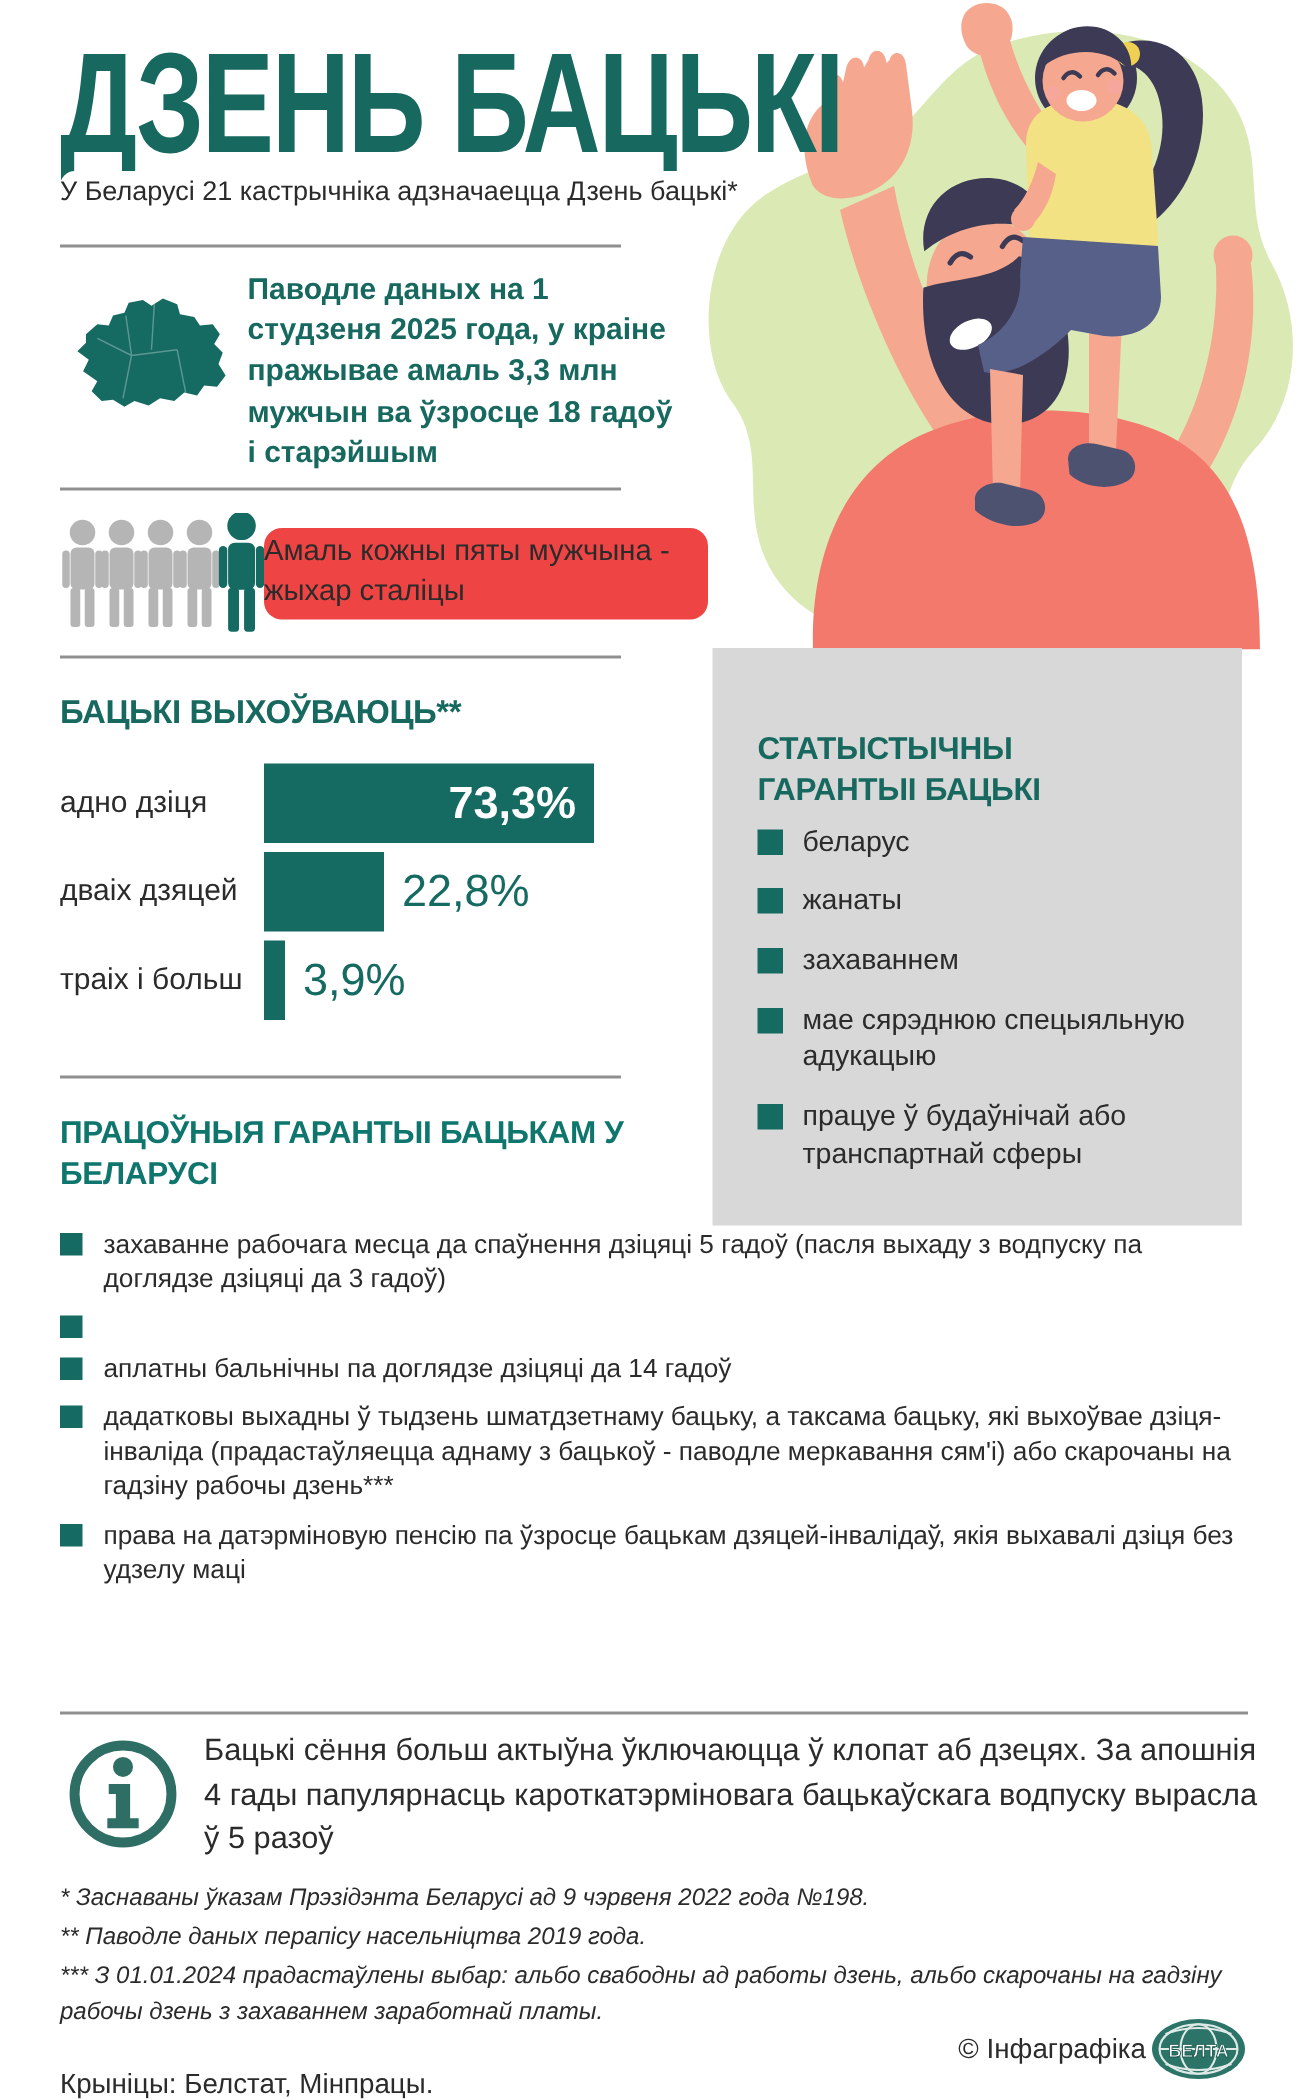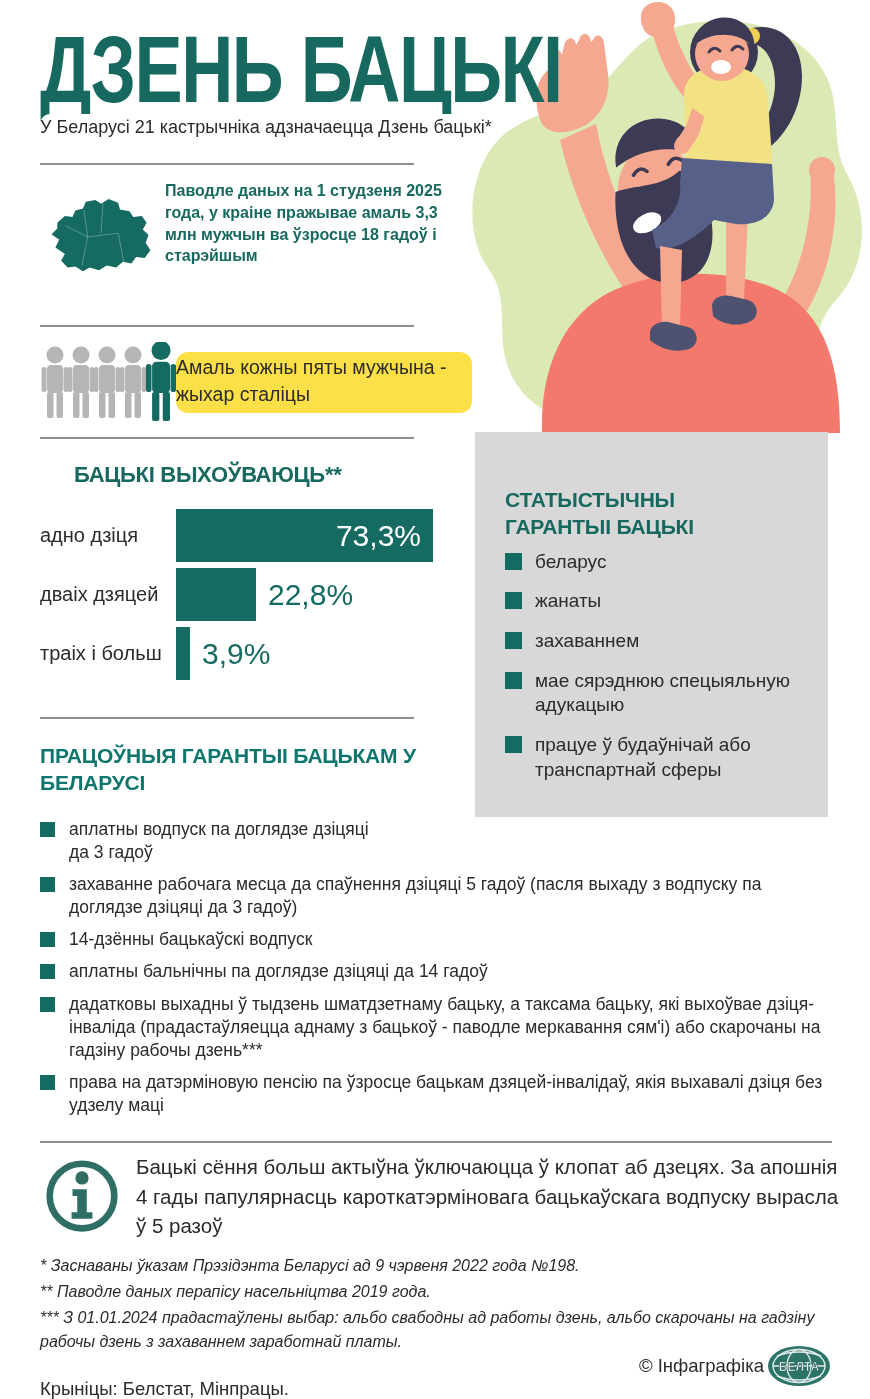--- a/index.html
+++ b/index.html
@@ -5,27 +5,27 @@
   html,body{margin:0;padding:0;background:#fff;}
   #page{position:relative;width:870px;height:1399px;background:#fff;overflow:hidden;
         font-family:"Liberation Sans","DejaVu Sans",sans-serif;color:#2b2b2b;}
   .abs{position:absolute;}
   .rule{position:absolute;height:2px;background:#8f8f8f;}
   
   #title{left:40px;top:22px;font-size:95px;font-weight:800;color:#17695f;line-height:1;
          transform:scaleX(.76);transform-origin:left top;white-space:nowrap;letter-spacing:-2px;}
   #subtitle{left:40px;top:114px;font-size:18px;background:#fff;border-radius:10px;padding:3px 8px 3px 0;}
   
-  #pop-text{left:163px;top:176px;width:292px;font-size:16px;font-weight:bold;color:#17695f;
+  #pop-text{left:163px;top:176px;width:292px;font-size:20px;font-weight:bold;color:#17695f;
             line-height:1.36;background:#fff;border-radius:14px;padding:4px 6px 6px 2px;}
   
-  #cap-text{left:176px;top:352px;width:290px;font-size:19.5px;line-height:1.4;background:#fde047;
+  #cap-text{left:176px;top:352px;width:290px;font-size:19.5px;line-height:1.4;background:#ef4444;
             border-radius:12px;padding:2px 6px 4px 0;}
   
-  #chart-title{left:40px;top:462px;font-size:22px;font-weight:bold;color:#17695f;letter-spacing:-.3px;margin-left:34px;}
+  #chart-title{left:40px;top:462px;font-size:22px;font-weight:bold;color:#17695f;letter-spacing:-.3px;}
   #chart{left:40px;top:509px;width:480px;}
   .bar-row{display:flex;align-items:center;height:53px;margin-bottom:6px;}
   .bar-label{width:136px;font-size:20px;color:#2b2b2b;flex:none;}
   .bar{height:53px;background:#156a62;flex:none;display:flex;align-items:center;justify-content:flex-end;}
   .pct-in{color:#fff;font-size:30px;padding-right:12px;white-space:nowrap;}
   .pct-out{color:#156a62;font-size:30px;margin-left:12px;white-space:nowrap;}
   
   #guar-title{left:40px;top:742px;width:390px;font-size:21px;font-weight:bold;color:#0f766e;line-height:1.3;letter-spacing:-.2px;}
   #guar-list{left:40px;top:818px;width:794px;display:flex;flex-direction:column;gap:9px;}
   .g-item{display:flex;align-items:flex-start;}
@@ -167,21 +167,21 @@
     </g>
   </svg>
   <div class="abs" id="cap-text">Амаль кожны пяты мужчына - жыхар сталіцы</div>
 
   <div class="rule" style="left:40px;top:437px;width:374px;"></div>
 
   <div class="abs" id="chart-title">БАЦЬКІ ВЫХОЎВАЮЦЬ**</div>
   <div class="abs" id="chart">
     <div class="bar-row">
       <span class="bar-label">адно дзіця</span>
-      <div class="bar" style="width: 257px;">
+      <div class="bar" style="width: 220px; font-weight: bold;">
         <span class="pct-in">73,3%</span>
       </div>
     </div>
     <div class="bar-row">
       <span class="bar-label">дваіх дзяцей</span>
       <div class="bar" style="width: 80px;"></div>
       <span class="pct-out">22,8%</span>
     </div>
     <div class="bar-row">
       <span class="bar-label">траіх і больш</span>
@@ -215,30 +215,24 @@
         </div>
     </div>
   </div>
 
   <div class="rule" style="left:40px;top:717px;width:374px;"></div>
 
   <div class="abs" id="guar-title">ПРАЦОЎНЫЯ ГАРАНТЫІ БАЦЬКАМ У БЕЛАРУСІ</div>
   <div class="abs" id="guar-list">
     <div class="g-item">
         <span class="g-sq"></span>
-        <span class="g-text">аплатны водпуск па доглядзе дзіцяці
-да 3 гадоў</span>
-      </div>
-    <div class="g-item">
-        <span class="g-sq"></span>
         <span class="g-text">захаванне рабочага месца да спаўнення дзіцяці 5 гадоў (пасля выхаду з водпуску па доглядзе дзіцяці да 3 гадоў)</span>
       </div>
     <div class="g-item">
         <span class="g-sq"></span>
-        <span class="g-text">14-дзённы бацькаўскі водпуск</span>
       </div>
     <div class="g-item">
         <span class="g-sq"></span>
         <span class="g-text">аплатны бальнічны па доглядзе дзіцяці да 14 гадоў</span>
       </div>
     <div class="g-item">
         <span class="g-sq"></span>
         <span class="g-text">дадатковы выхадны ў тыдзень шматдзетнаму бацьку, а таксама бацьку, які выхоўвае дзіця-інваліда (прадастаўляецца аднаму з бацькоў - паводле меркавання сям'і) або скарочаны на гадзіну рабочы дзень***</span>
       </div>
     <div class="g-item">

